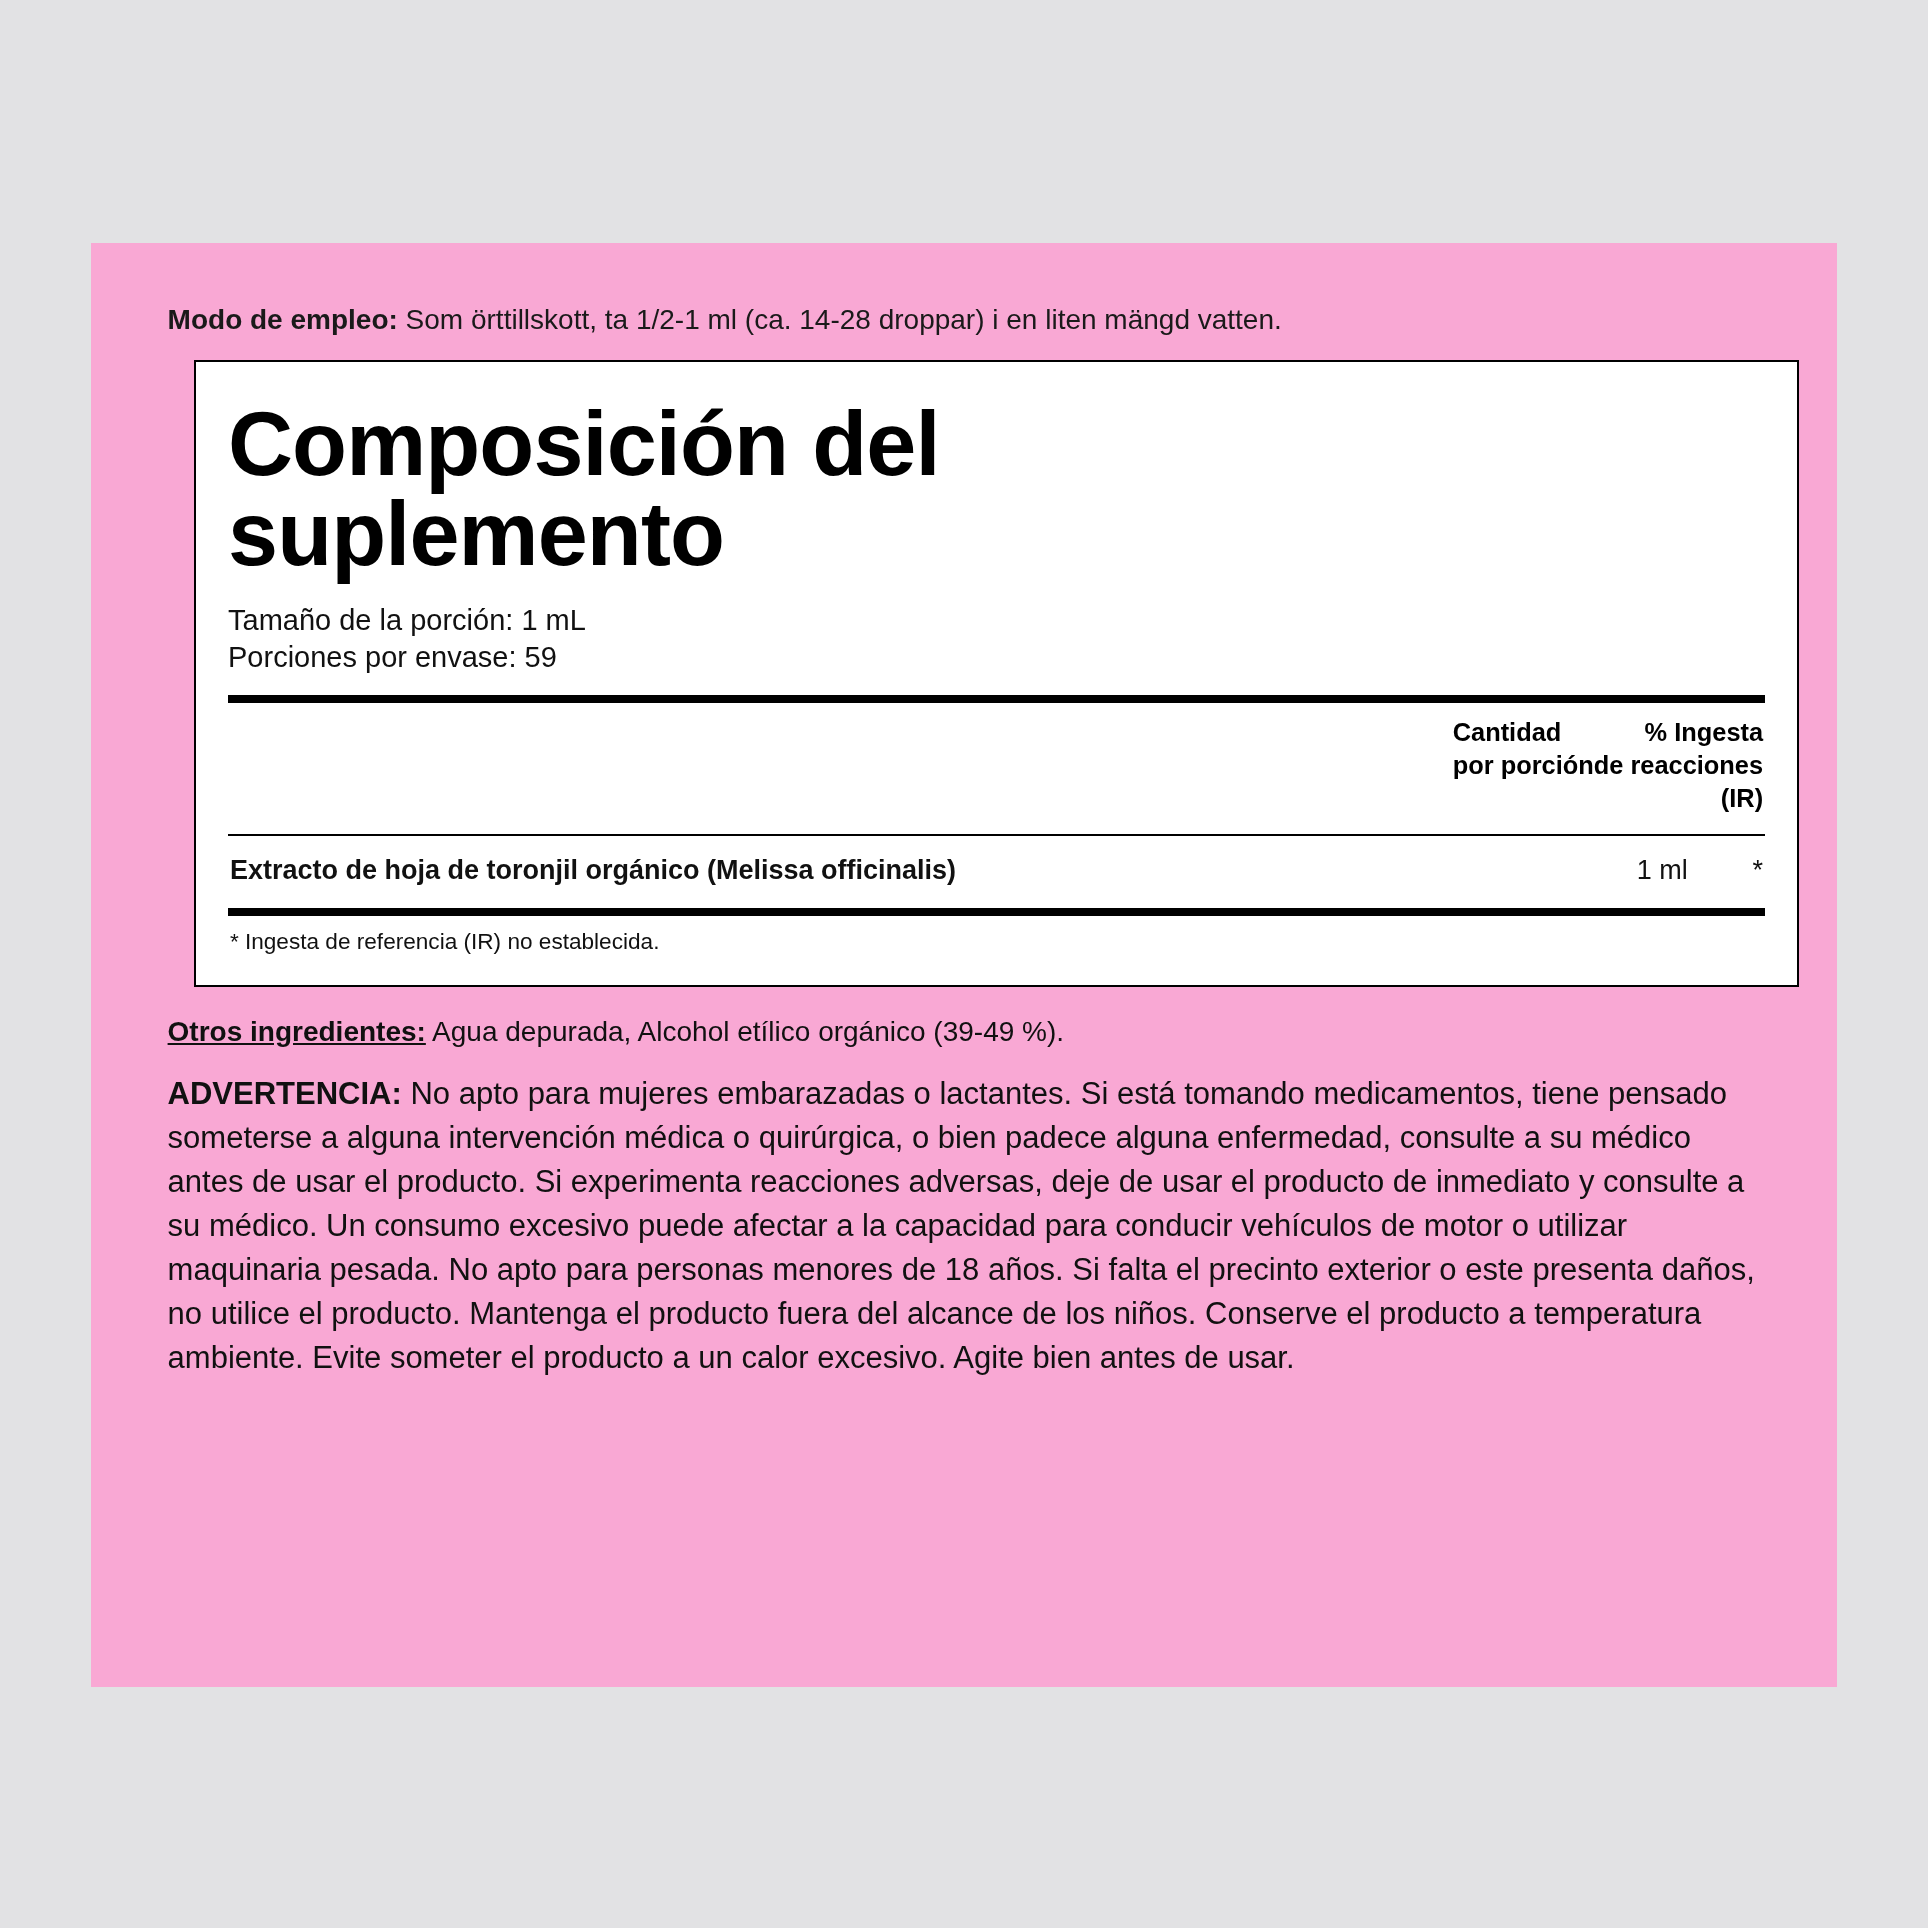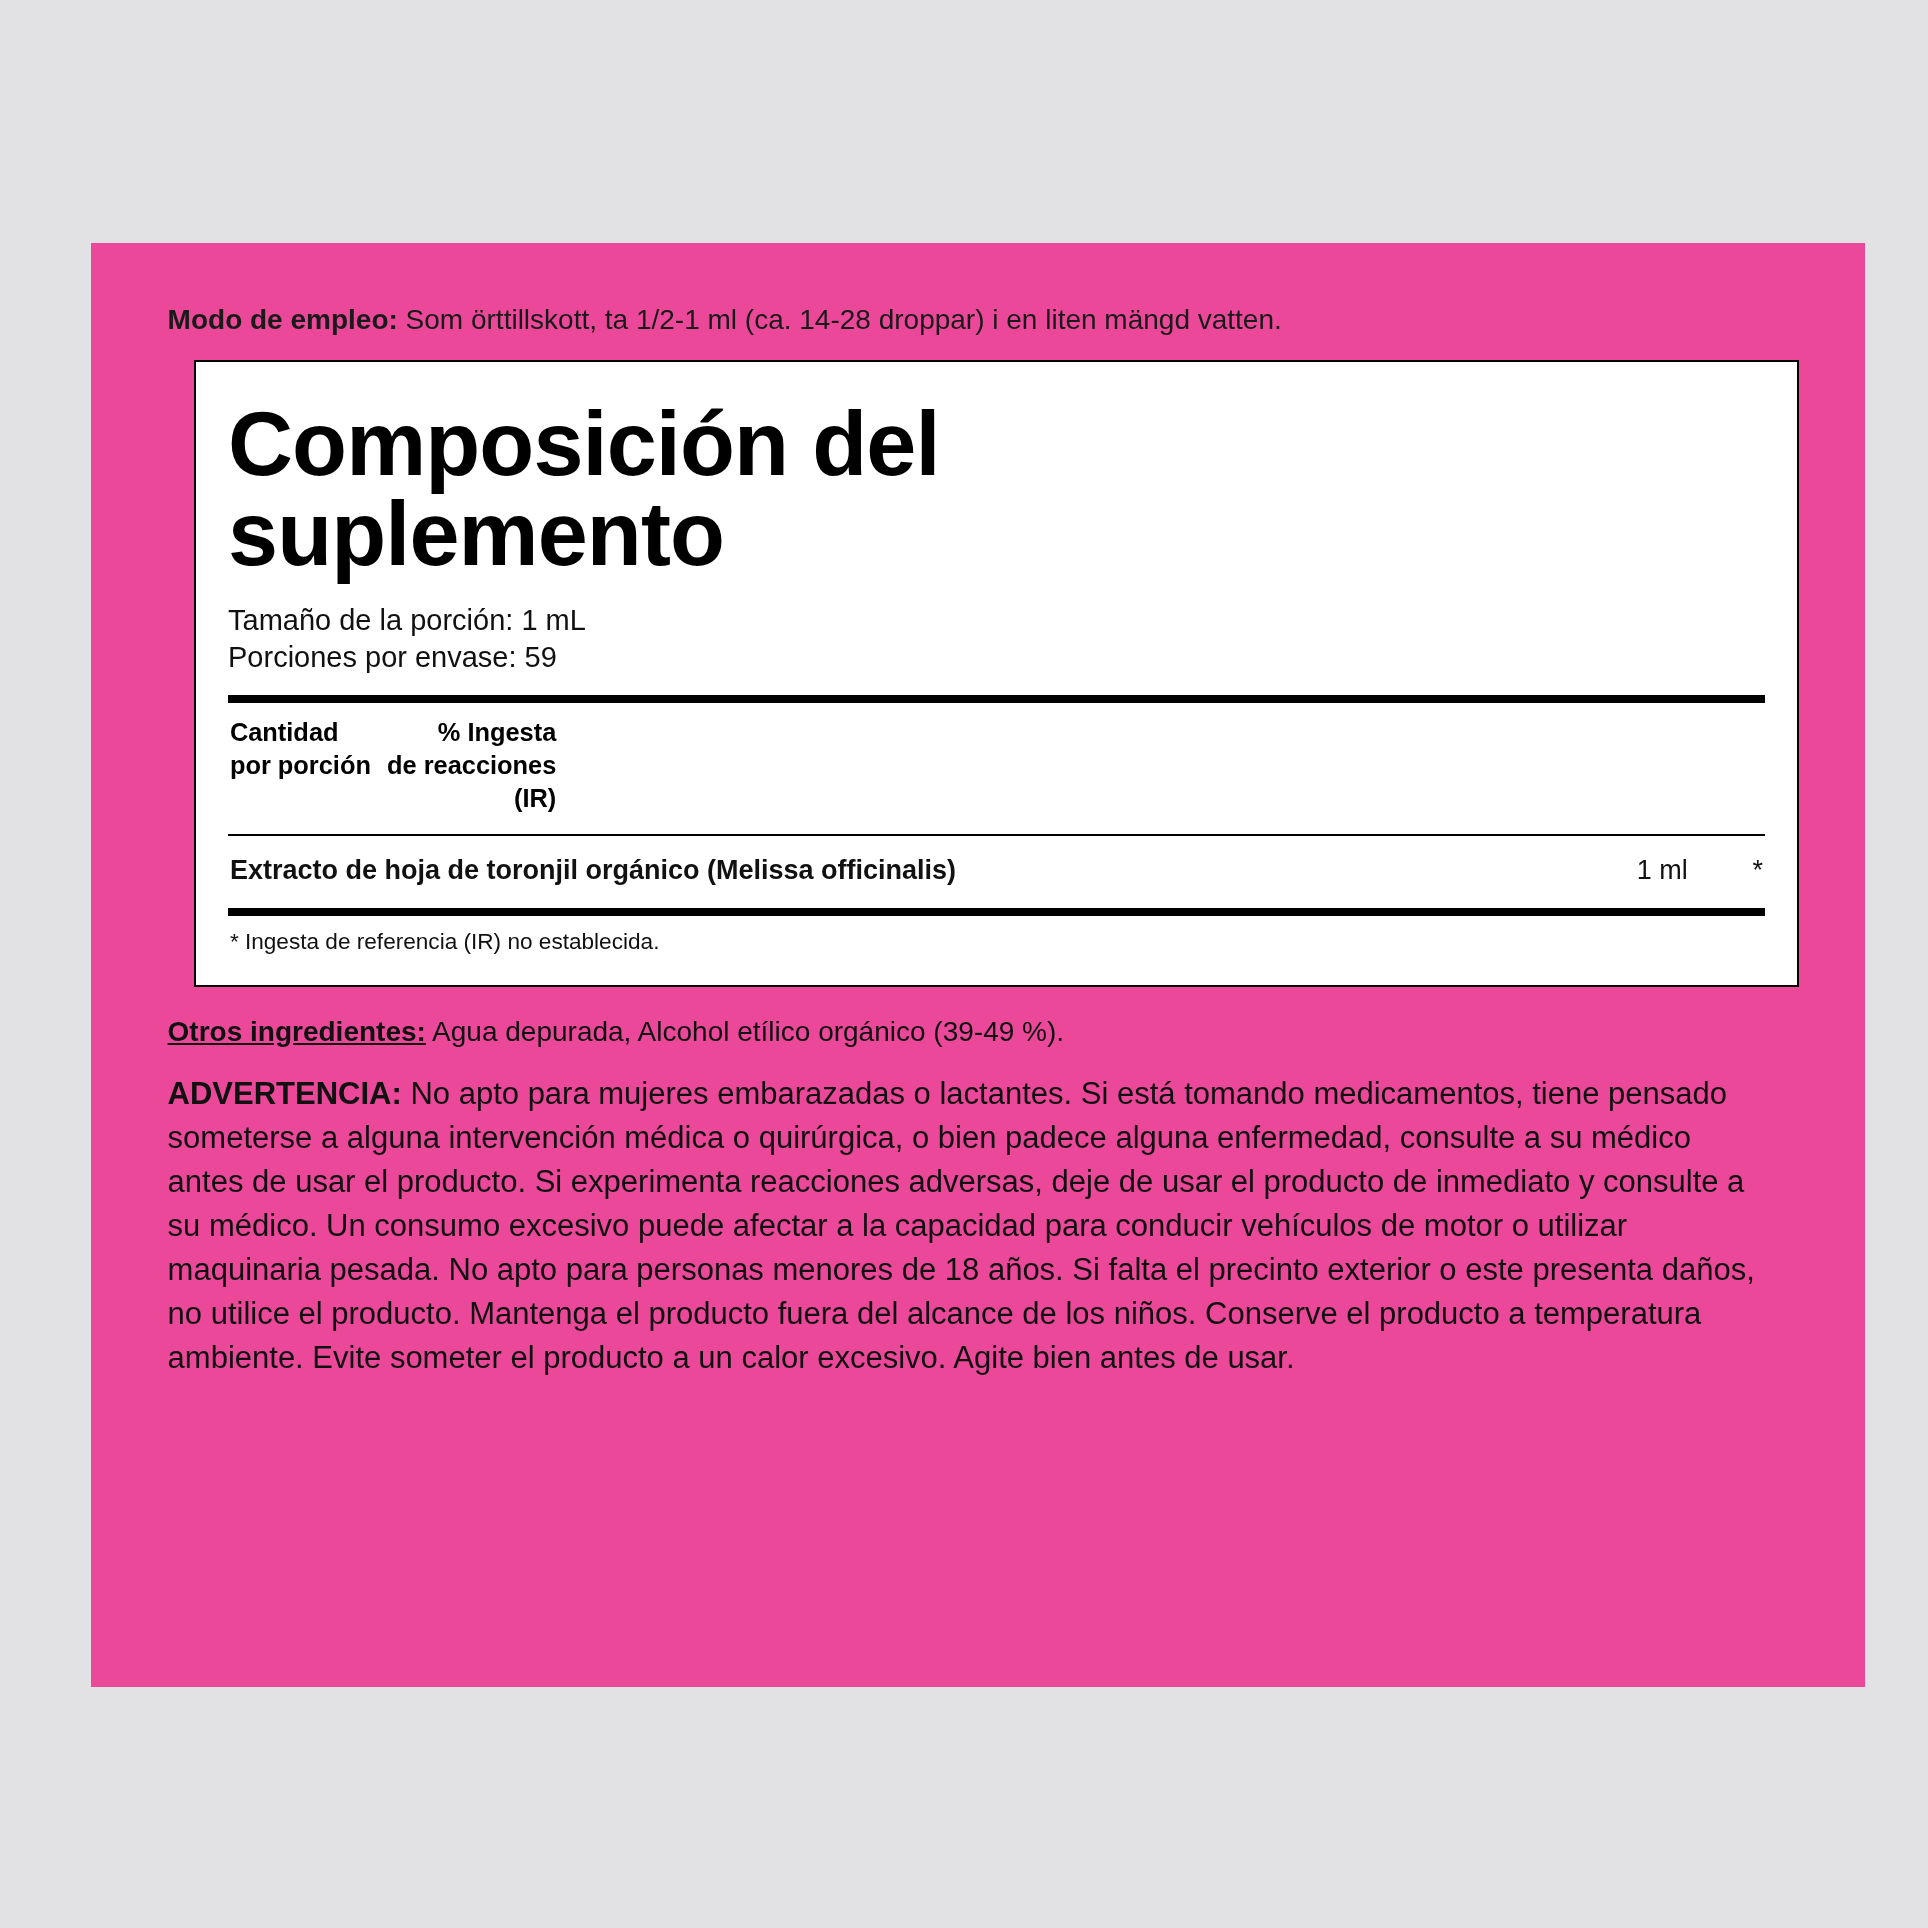--- a/index.html
+++ b/index.html
@@ -13,22 +13,21 @@
     font-family: "Liberation Sans", sans-serif;
     -webkit-font-smoothing: antialiased;
   }
 
   .panel {
     position: absolute;
     left: 91px;
     top: 243px;
     width: 1746px;
     height: 1444px;
-    background: #ec4899;
-    padding-left: 28px;
+    background: #f9a8d4;
   }
 
   .label-card {
     position: absolute;
     left: 71px;
     top: 58px;
     width: 1605px;
     background: transparent;
   }
 
@@ -78,28 +77,27 @@
     border-bottom: 2.8px solid #000;
     margin-top: 7.5px;
   }
   .rule-thick-bottom {
     border-bottom: 8.5px solid #000;
     margin-top: 5.6px;
   }
 
   .amount-header {
     display: flex;
-    justify-content: flex-start;
+    justify-content: flex-end;
     align-items: flex-start;
     padding: 13px 1.9px 11.3px 1.9px;
     font-weight: bold;
     font-size: 25.4px;
     color: #000;
     line-height: 1.3;
-    gap: 16px;
   }
   .amount-header .left { text-align: left; }
   .amount-header .right { text-align: right; }
 
   .nutrient-row {
     display: flex;
     align-items: baseline;
     padding: 19px 1.9px 17px 1.9px;
     font-size: 27px;
     color: #111;

